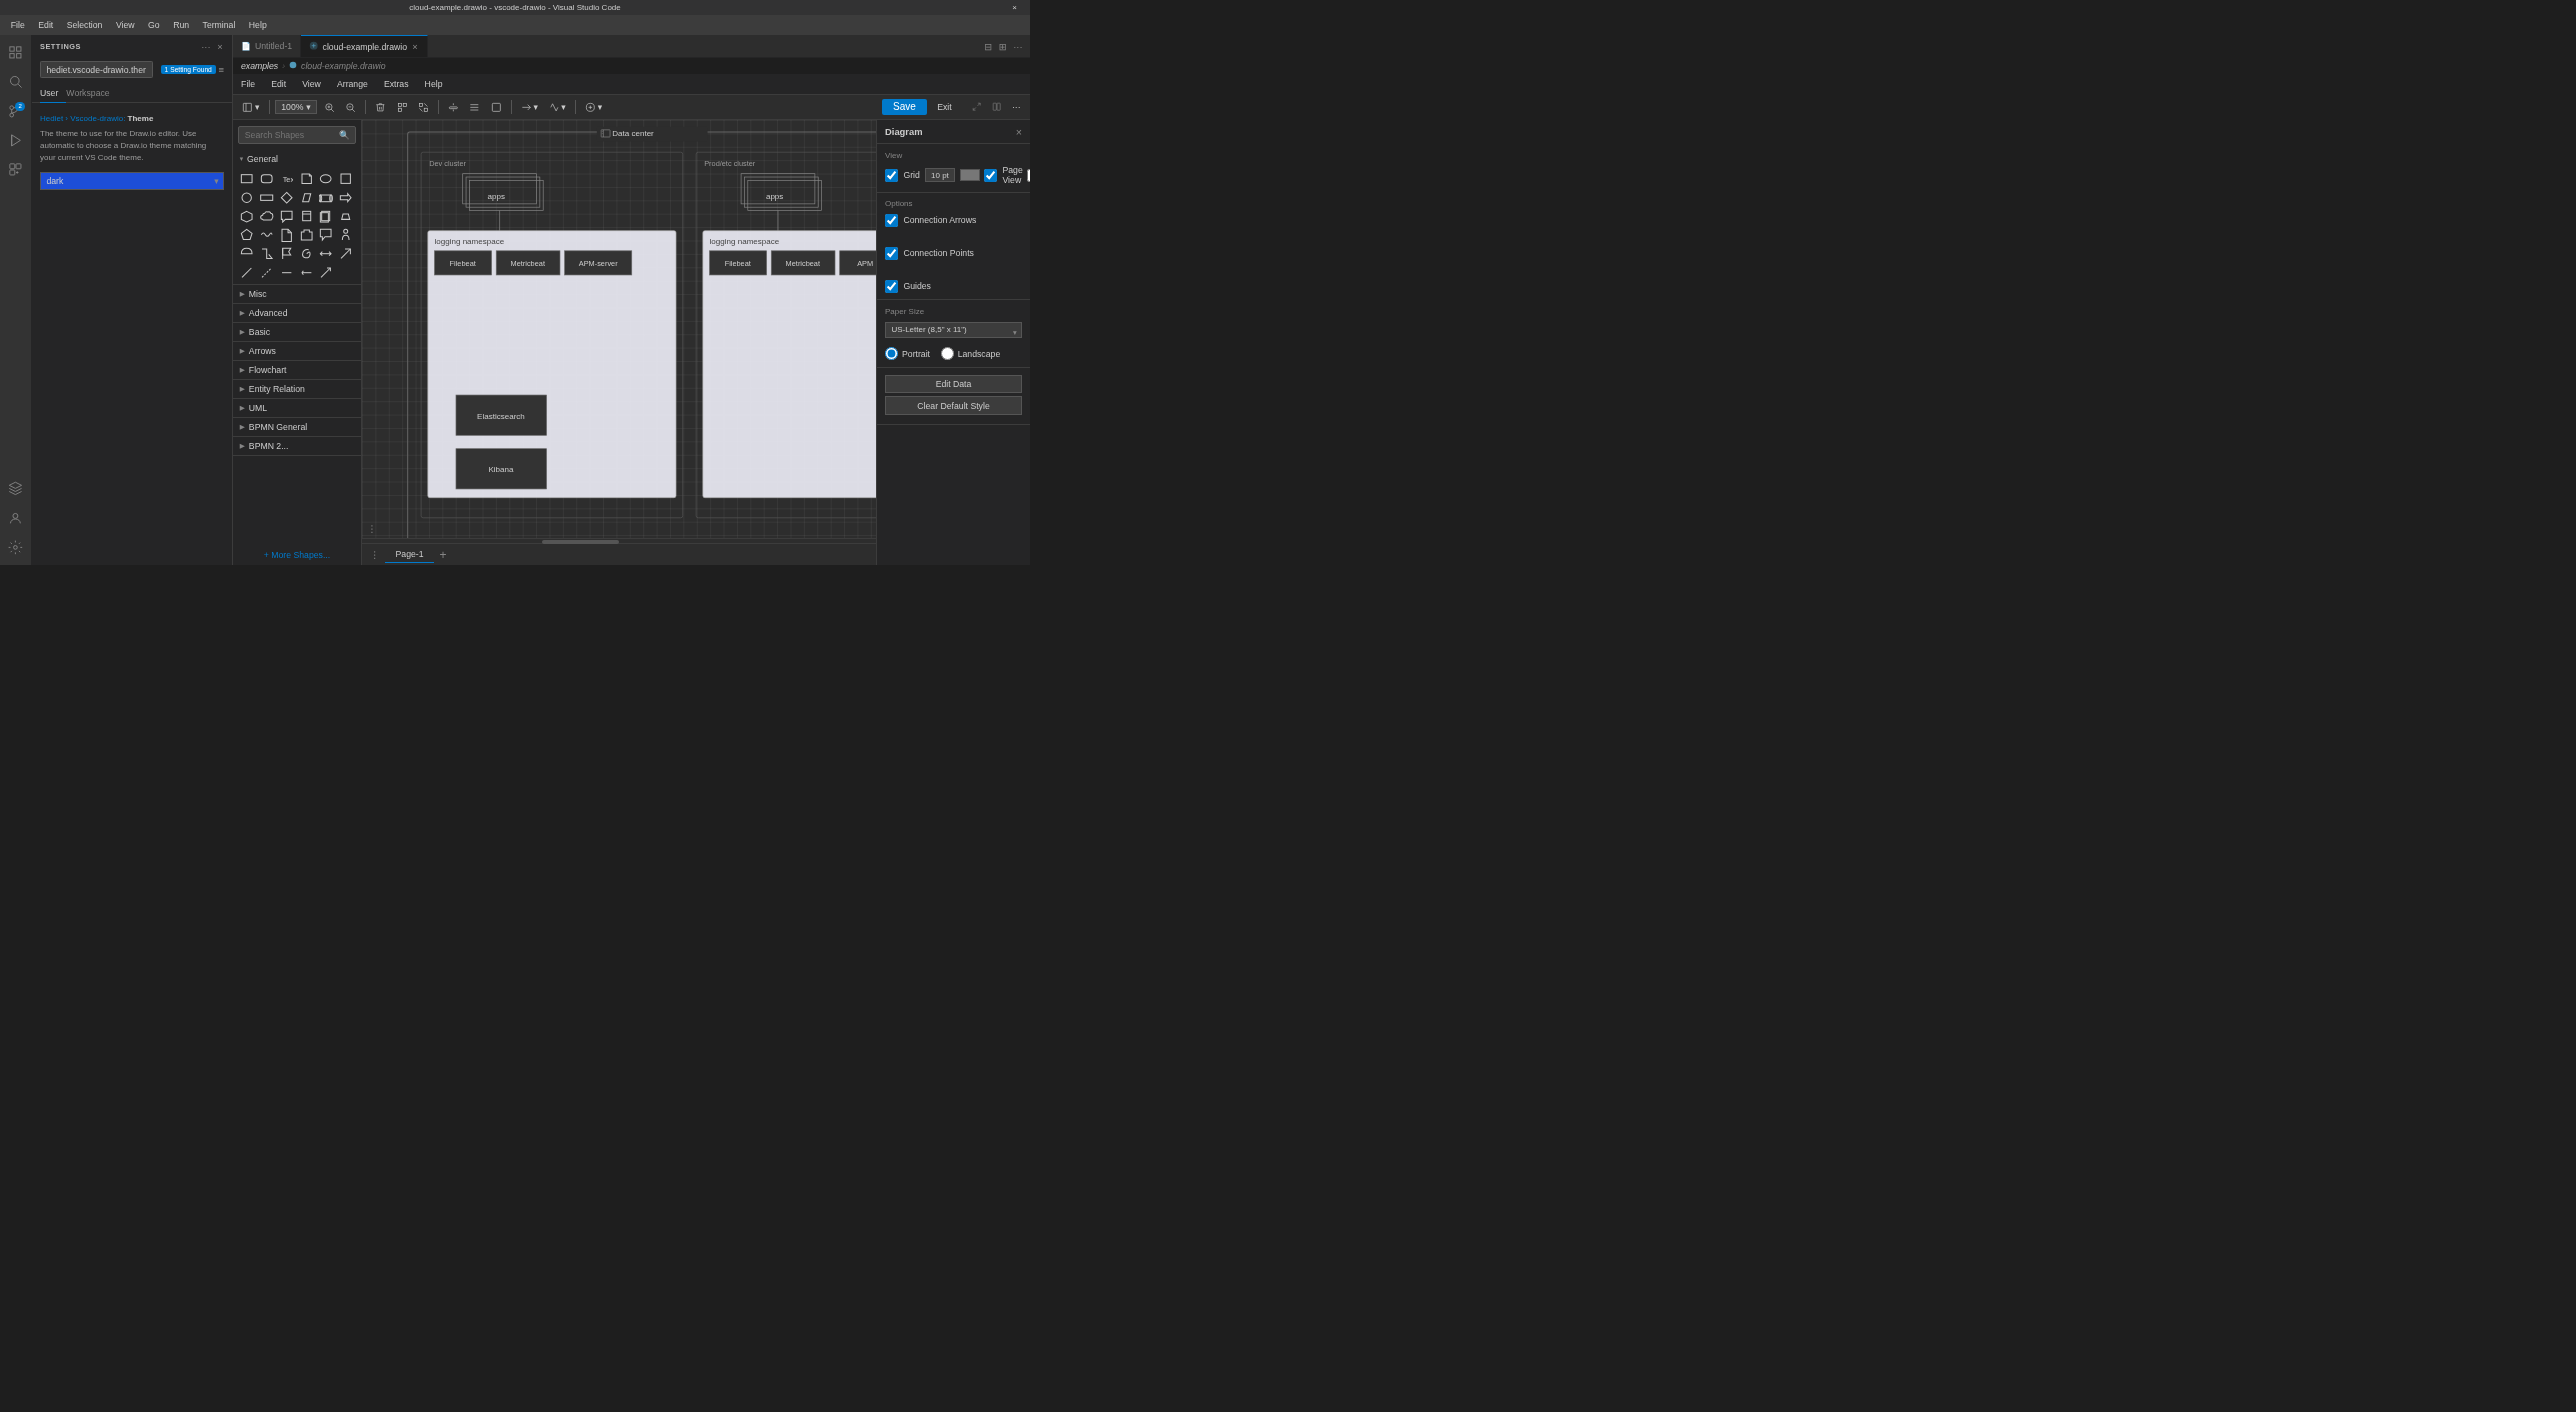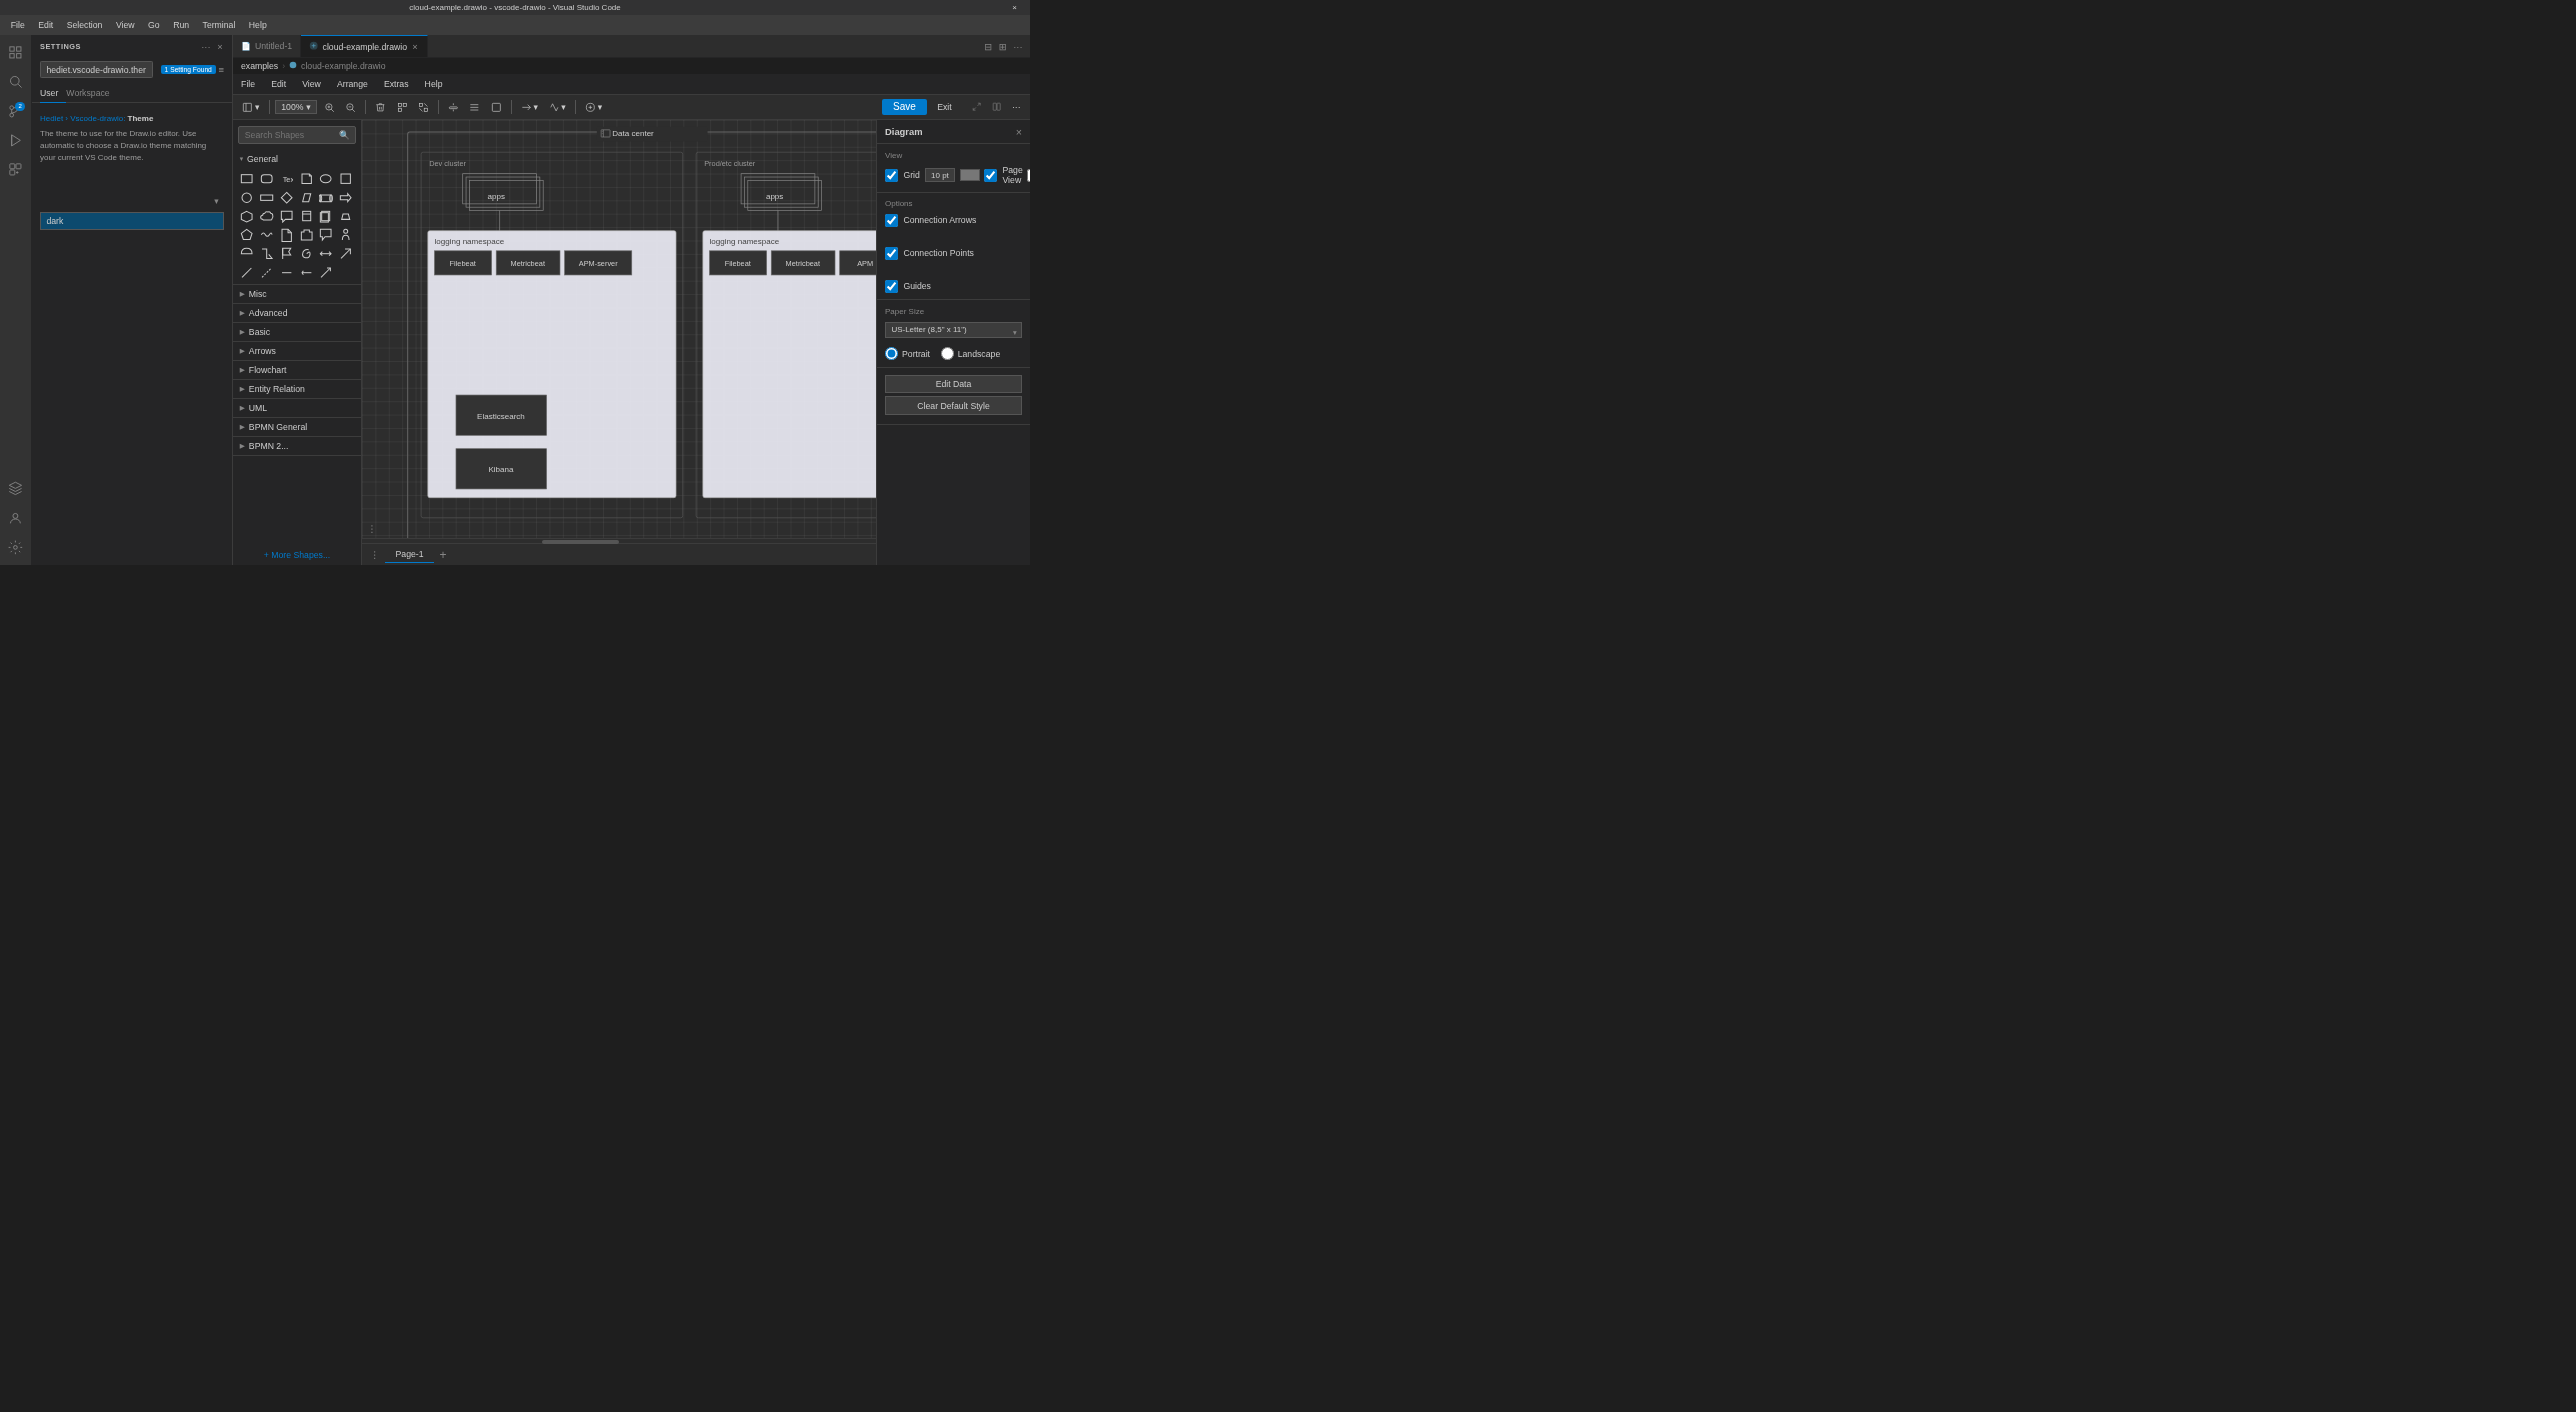--- a/index.html
+++ b/index.html
@@ -186,29 +186,28 @@
     }
     .settings-breadcrumb span { color: #007acc; cursor: pointer; }
     .settings-description {
       font-size: 8px;
       color: #9d9d9d;
       line-height: 1.5;
       margin-bottom: 8px;
     }
     .settings-select {
       width: 100%;
-      background: #0c4a6e;
+      background: #1d4ed8;
       border: 0.7px solid #555;
       color: #cccccc;
       padding: 2.7px 5.4px;
       font-size: 8.7px;
       outline: none;
       cursor: pointer;
       appearance: none;
-      margin-top: 40px;
       -webkit-appearance: none;
     }
     .settings-select-wrapper {
       position: relative;
     }
     .settings-select-wrapper::after {
       content: '▾';
       position: absolute;
       right: 5.4px;
       top: 50%;
@@ -274,20 +273,21 @@
     
     .breadcrumb-bar {
       display: flex;
       align-items: center;
       padding: 2.7px 8px;
       background: #1e1e1e;
       border-bottom: 0.7px solid #252526;
       font-size: 8.7px;
       color: #858585;
       gap: 4px;
+      font-style: italic;
     }
     .breadcrumb-sep { color: #555; }
 
     
     .drawio-menu {
       display: flex;
       align-items: center;
       padding: 1.3px 5.4px;
       background: #252526;
       border-bottom: 0.7px solid #3c3c3c;

